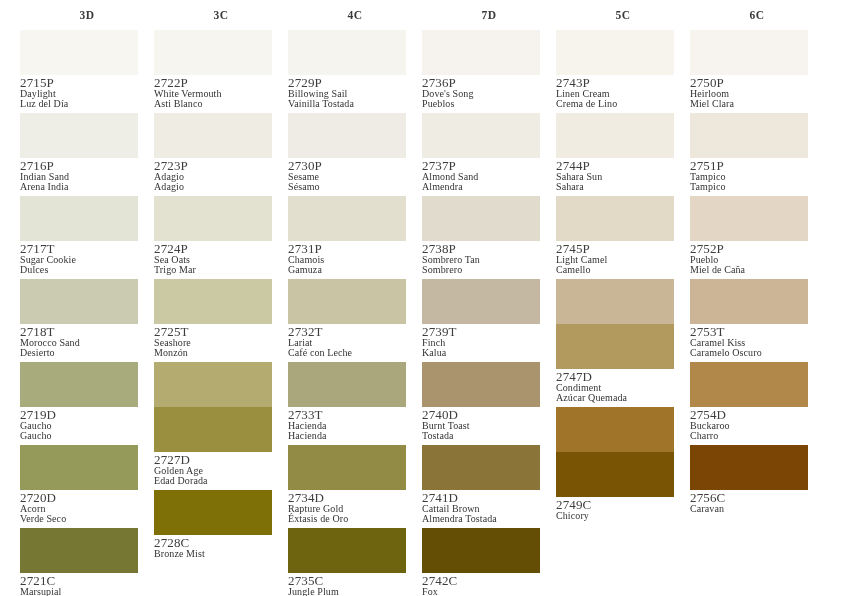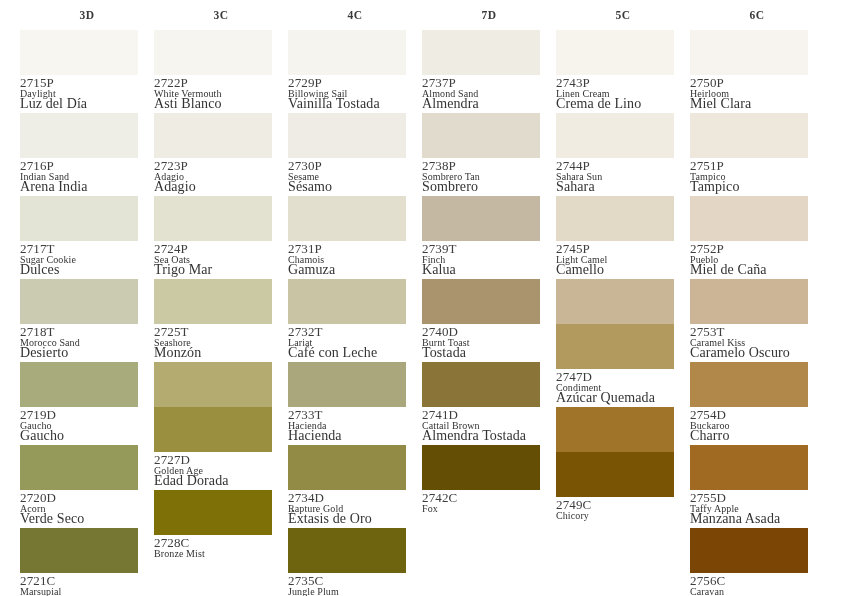--- a/index.html
+++ b/index.html
@@ -72,21 +72,21 @@
     white-space: nowrap;
   }
   .chip-name {
     font-size: 10px;
     line-height: 10.5px;
     letter-spacing: 0.1px;
     color: #333333;
     white-space: nowrap;
   }
   .chip-name-es {
-    font-size: 14px;
+    font-size: 10px;
     line-height: 10.5px;
     letter-spacing: 0.1px;
     color: #333333;
     white-space: nowrap;
   }
 </style>
 </head>
 <body>
 
 <div id="chart">
@@ -264,20 +264,28 @@
           <div class="chip-code">2735C</div>
           <div class="chip-name">Jungle Plum</div>
 
         </div>
       </div>
     </div>
 
     <div class="column">
       <div class="col-header">7D</div>
       <div class="chip">
+        <div class="chip-swatch" style="background-color: rgb(246, 243, 238);"></div>
+        <div class="chip-labels">
+          <div class="chip-code">2736P</div>
+          <div class="chip-name">Dove's Song</div>
+          <div class="chip-name-es">Pueblos</div>
+        </div>
+      </div>
+      <div class="chip">
         <div class="chip-swatch" style="background-color: rgb(239, 236, 228);"></div>
         <div class="chip-labels">
           <div class="chip-code">2737P</div>
           <div class="chip-name">Almond Sand</div>
           <div class="chip-name-es">Almendra</div>
         </div>
       </div>
       <div class="chip">
         <div class="chip-swatch" style="background-color: rgb(224, 219, 205);"></div>
         <div class="chip-labels">
@@ -406,28 +414,20 @@
       </div>
       <div class="chip">
         <div class="chip-swatch" style="background-color: rgb(178, 135, 74);"></div>
         <div class="chip-labels">
           <div class="chip-code">2754D</div>
           <div class="chip-name">Buckaroo</div>
           <div class="chip-name-es">Charro</div>
         </div>
       </div>
       <div class="chip">
-        <div class="chip-swatch" style="background-color: rgb(160, 106, 34);"></div>
-        <div class="chip-labels">
-          <div class="chip-code">2755D</div>
-          <div class="chip-name">Taffy Apple</div>
-          <div class="chip-name-es">Manzana Asada</div>
-        </div>
-      </div>
-      <div class="chip">
         <div class="chip-swatch" style="background-color: rgb(122, 69, 5);"></div>
         <div class="chip-labels">
           <div class="chip-code">2756C</div>
           <div class="chip-name">Caravan</div>
 
         </div>
       </div>
     </div>
   </div>
 </div>

